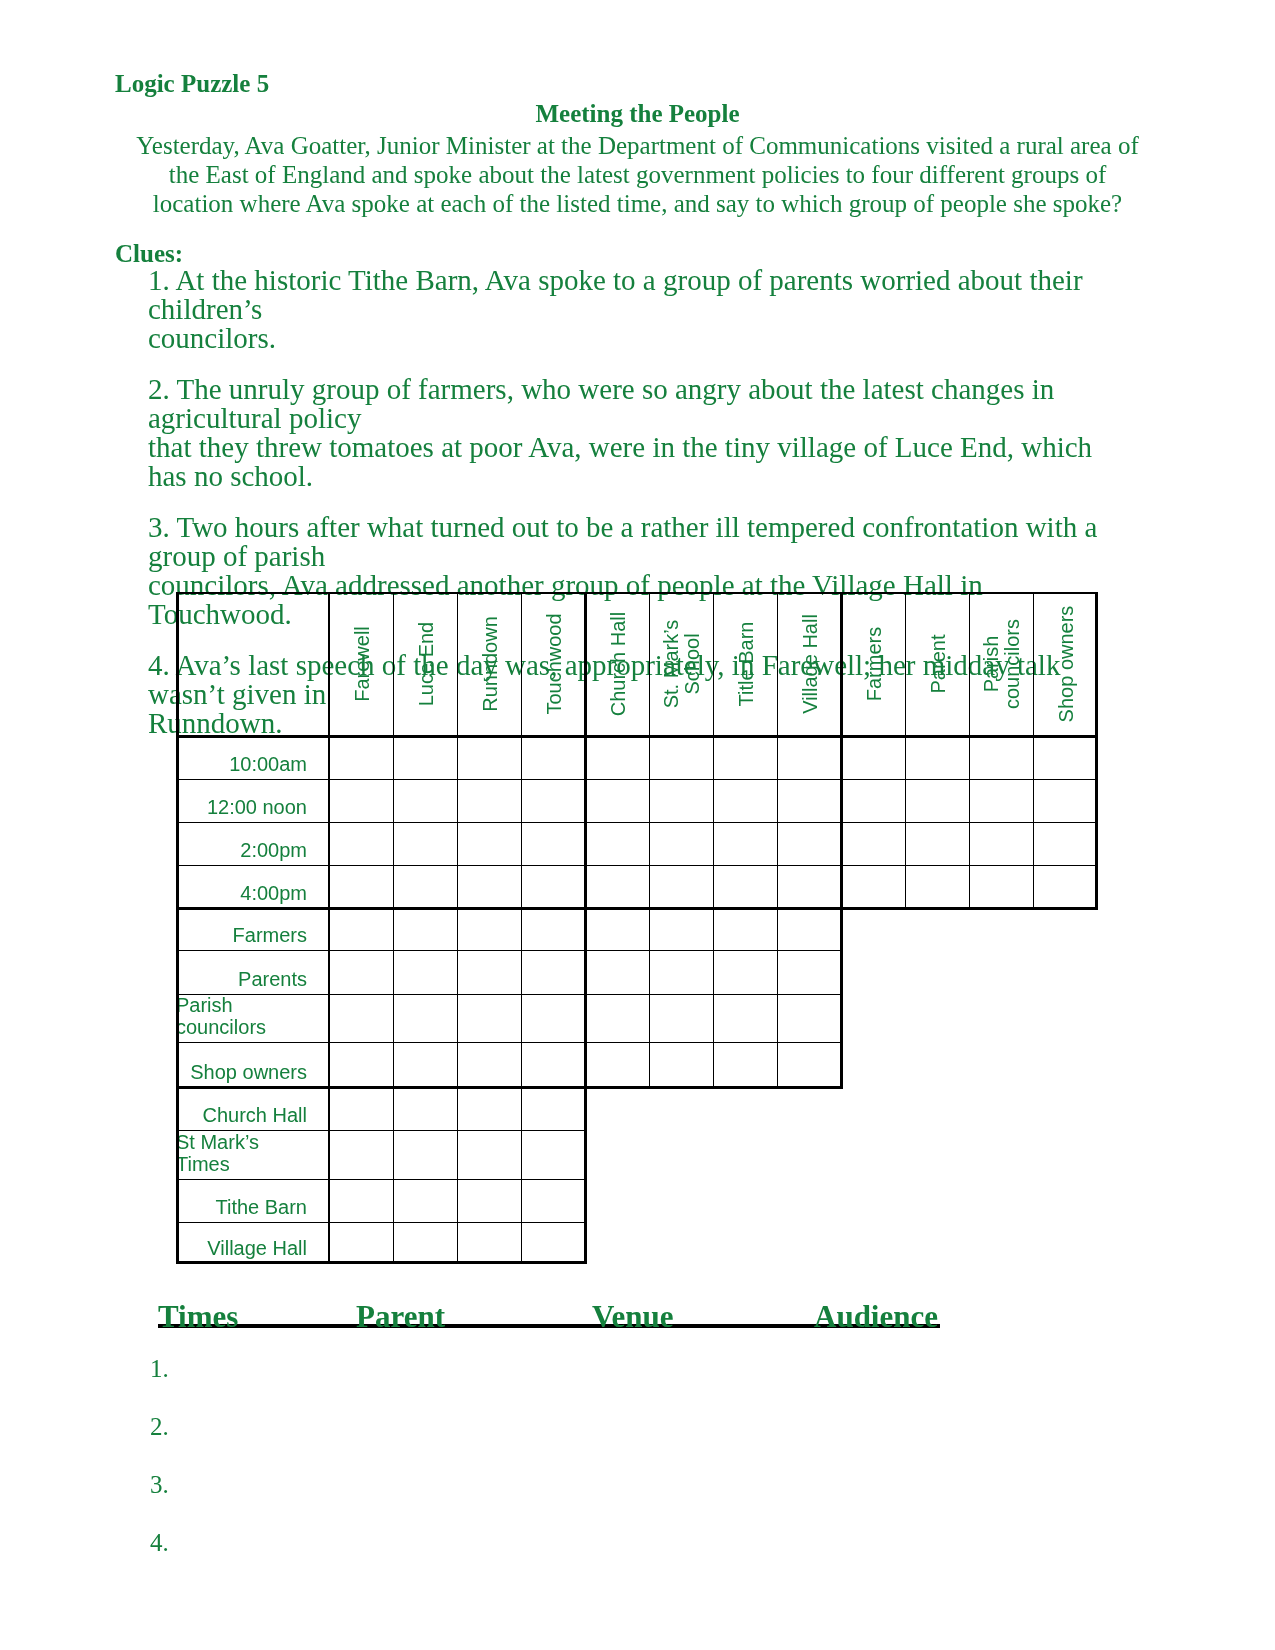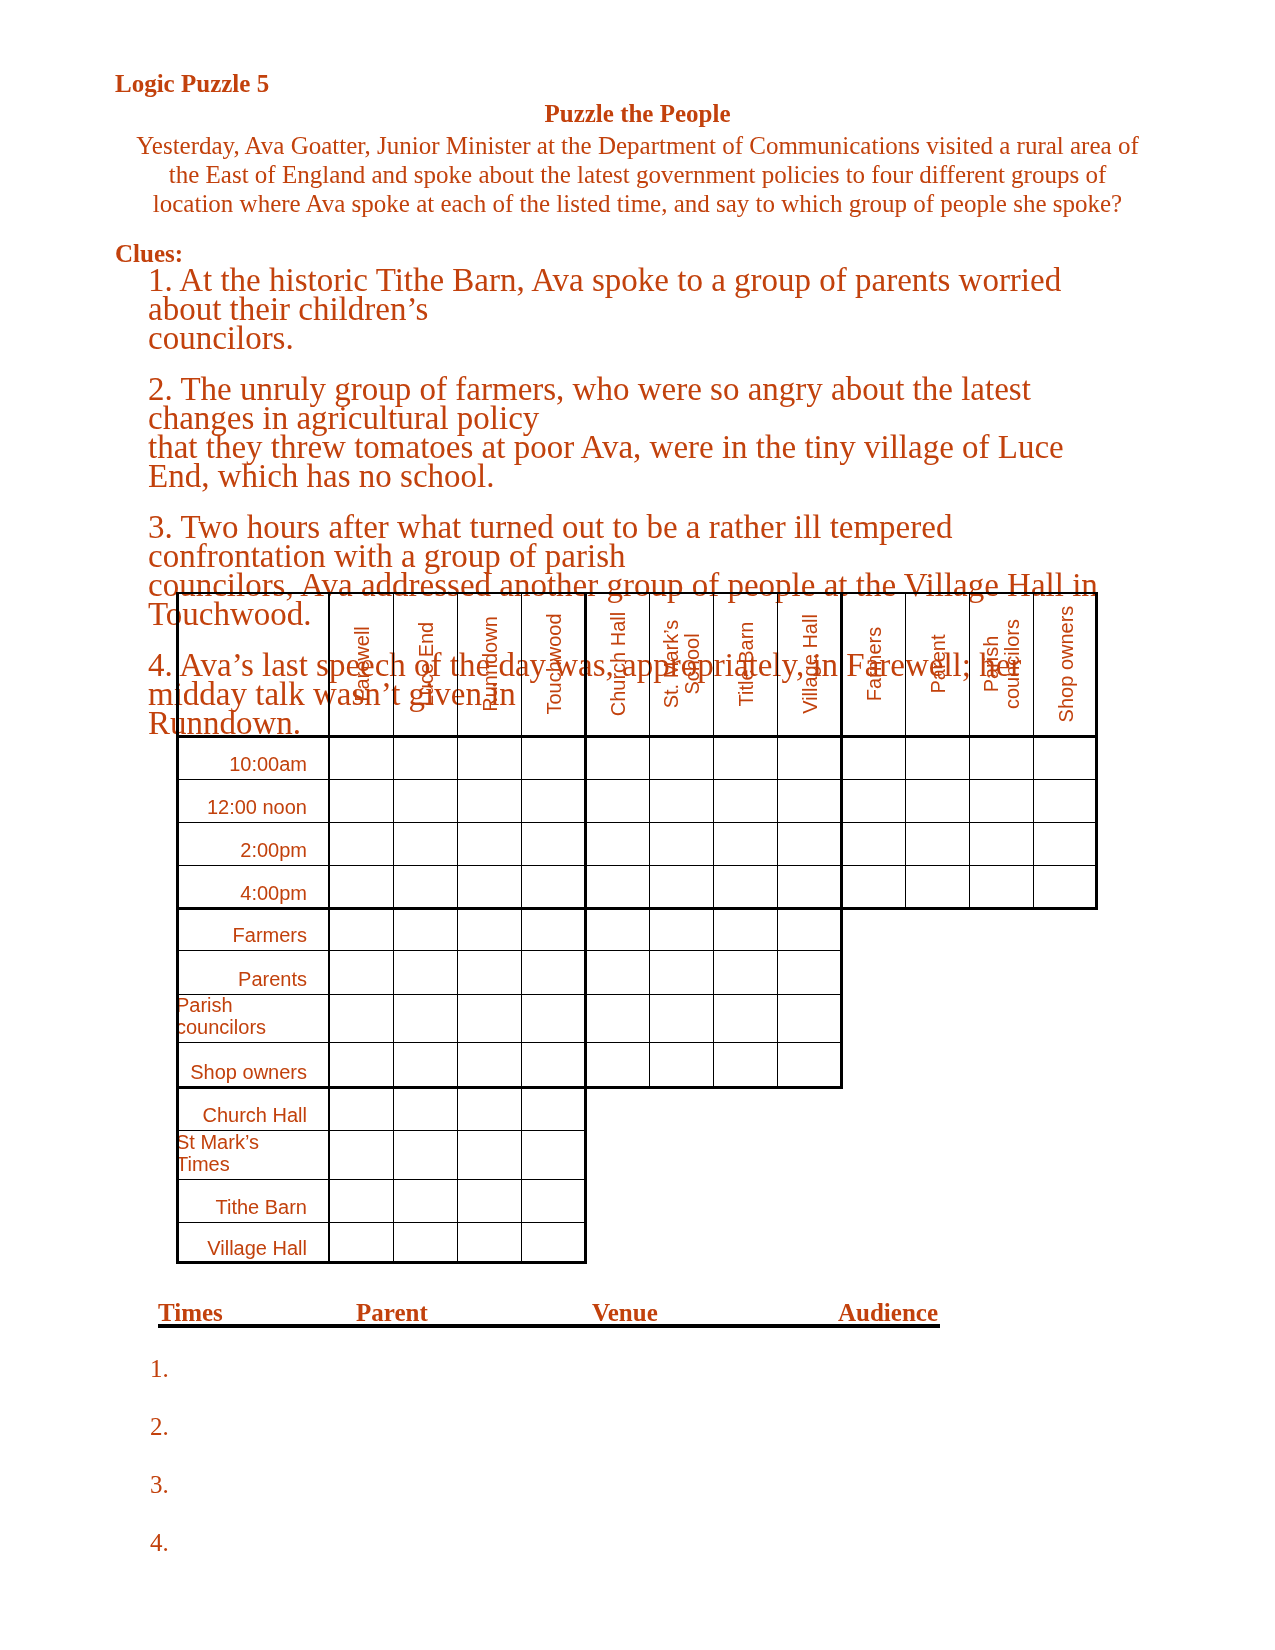--- a/index.html
+++ b/index.html
@@ -3,42 +3,42 @@
 <meta charset="utf-8">
 <style>
   * { margin:0; padding:0; box-sizing:border-box; }
   html,body { background:#888; }
   .page {
     position:relative;
     width:1275px; height:1650px;
     margin:0 auto;
     background:#ffffff;
     font-family:"Liberation Serif", serif;
-    color:#c2410c;
+    color:#15803d;
     overflow:hidden;
   }
   .doc-title {
     position:absolute; left:115px; top:70px;
     font-size:25px; font-weight:bold;
   }
   .doc-subtitle {
     position:absolute; left:0; top:100px; width:100%;
     text-align:center; font-size:25px; font-weight:bold;
   }
   .intro {
     position:absolute; left:90px; top:131px; width:1095px;
     text-align:center; font-size:25px; line-height:29px;
   }
   .clues-heading {
     position:absolute; left:115px; top:240px;
     font-size:25px; font-weight:bold;text-align:right;
   }
   .clues {
     position:absolute; left:148px; top:266px; width:950px;
-    font-size:33px; line-height:29px;
+    font-size:29px; line-height:29px;
   }
   .clue { margin-bottom:22px; }
 
   
   .grid {
     position:absolute; left:176px; top:592px;
     width:922px; height:672px;
     font-family:"Liberation Sans", sans-serif;
     font-size:20px;
   }
@@ -83,40 +83,40 @@
   .h-header { left:0; top:143px; width:922px; height:3px; }
   .h-times  { left:0; top:315px; width:922px; height:3px; }
   .h-aud    { left:0; top:494px; width:667px; height:3px; }
   .h-ven    { left:0; top:669px; width:411px; height:3px; }
 
   
   .answer-head {
     position:absolute; left:158px; top:1299px;
     width:782px; height:29px;
     border-bottom:4px solid #000;
-    font-size:25px; font-weight:bold;
+    font-size:31px; font-weight:bold;
   }
   .answer-head span { position:absolute; top:0; }
   .ah-times    { left:0; }
   .ah-village  { left:198px; }
   .ah-venue    { left:434px; }
   .ah-audience { right:2px; }
   .answer-num {
     position:absolute; left:150px;
     font-size:25px;
   }
   .n1 { top:1355px; } .n2 { top:1413px; } .n3 { top:1471px; } .n4 { top:1529px; }
 </style>
 </head>
 <body>
 
 <div class="page">
 
   <div class="doc-title">Logic Puzzle 5</div>
-  <div class="doc-subtitle">Puzzle the People</div>
+  <div class="doc-subtitle">Meeting the People</div>
 
   <div class="intro">
     <div>Yesterday, Ava Goatter, Junior Minister at the Department of Communications visited a rural area of</div>
     <div>the East of England and spoke about the latest government policies to four different groups of</div>
     <div>location where Ava spoke at each of the listed time, and say to which group of people she spoke?</div>
   </div>
 
   <div class="clues-heading">Clues:</div>
 
   <div class="clues">

